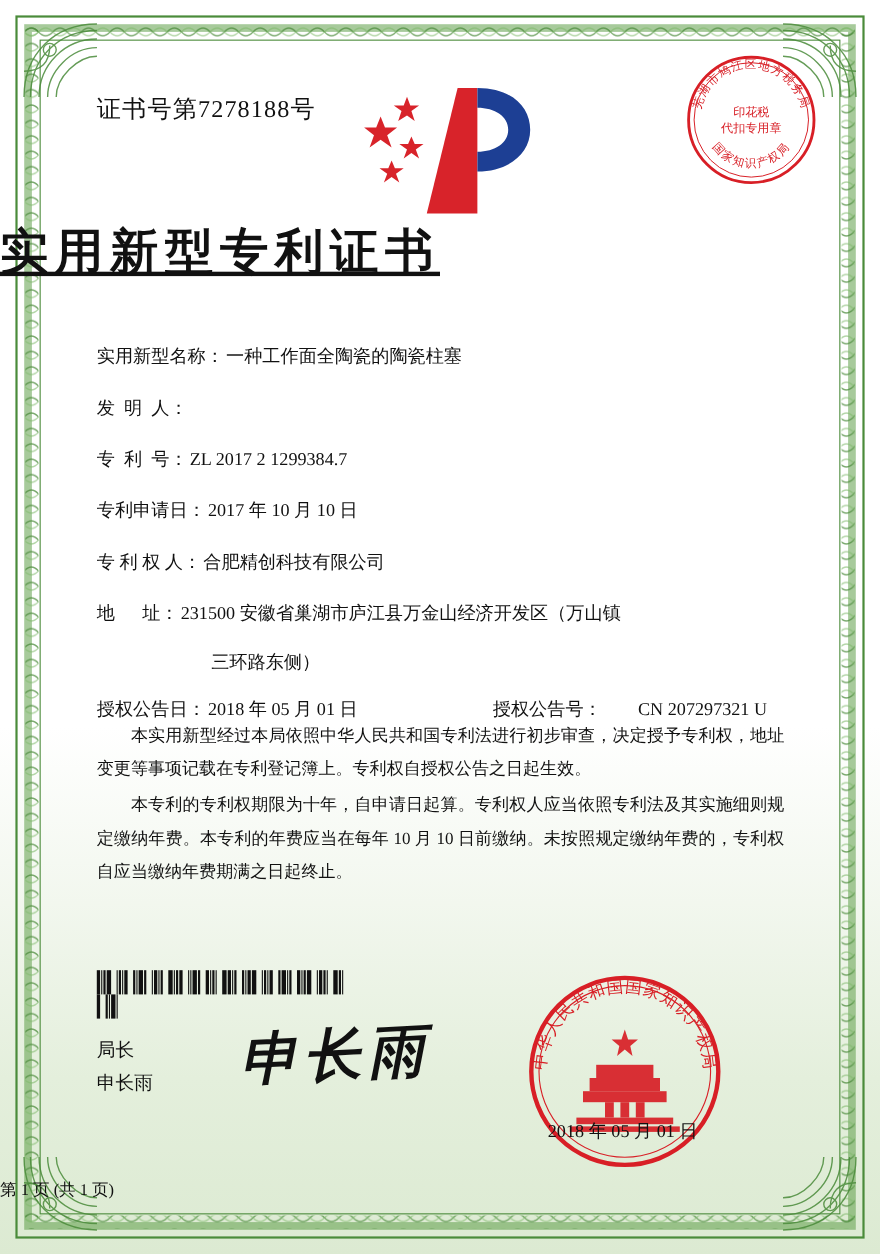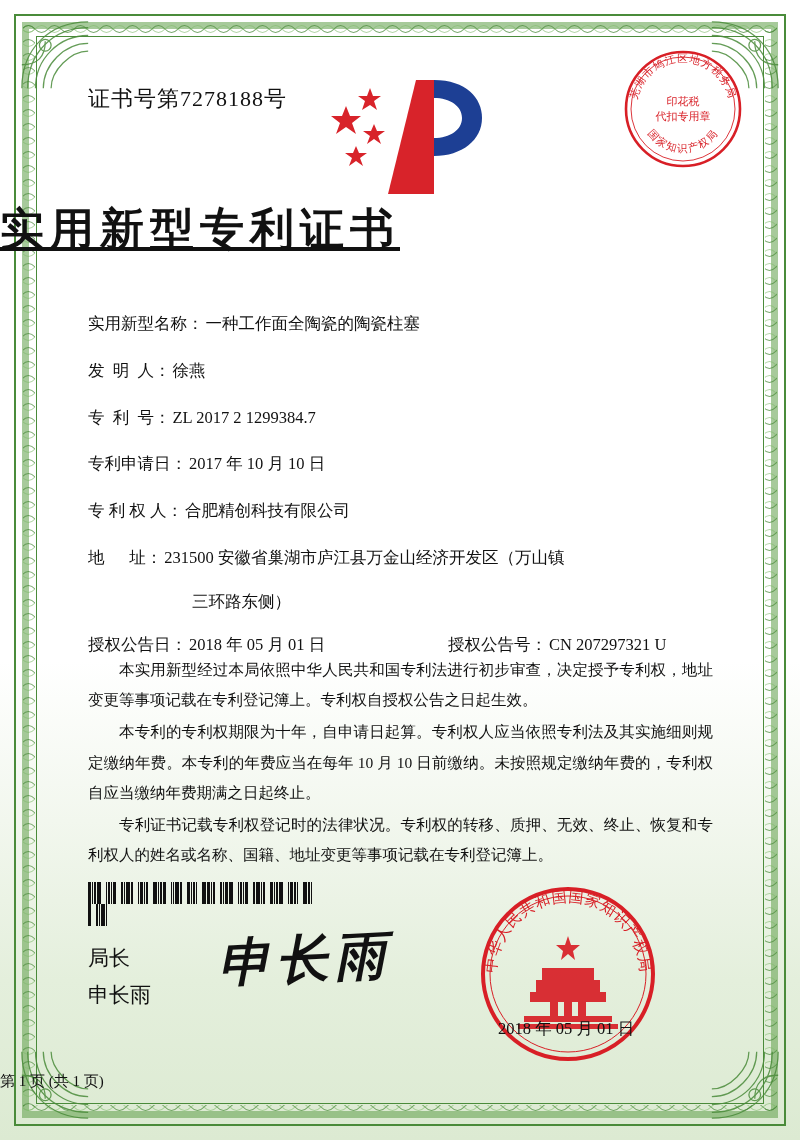--- a/index.html
+++ b/index.html
@@ -117,21 +117,21 @@
   }
   .row .val {
     flex: 1 1 auto;
     padding-left: 2px;
   }
   .row.two {
     justify-content: flex-start;
     font-family: Liberation Serif, serif;
   }
   .cell-left { width: 360px; display: flex; }
-  .cell-right { display: flex; }
+  .cell-right { display: flex; gap: 31px; }
   .addr-line2 {
     margin-left: 104px;
     margin-top: 20px;
   }
 
   
   .paras {
     position: absolute;
     left: 88px;
     top: 655px;
@@ -160,21 +160,21 @@
     height: 100%;
     margin-right: 1px;
     vertical-align: top;
   }
 
   
   .sig-label {
     position: absolute;
     left: 88px;
     top: 940px;
-    font-size: 21px;
+    font-size: 17px;
     line-height: 1.75;
     color: #111;
   }
   .sig-script {
     position: absolute;
     left: 218px;
     top: 925px;
     font-size: 52px;
     font-family: "DejaVu Serif", serif;
     font-style: italic;
@@ -309,21 +309,20 @@
 
   <div class="title">实用新型专利证书</div>
 
   <div class="fields">
     <div class="row">
       <span class="lbl">实用新型名称：</span>
       <span class="val">一种工作面全陶瓷的陶瓷柱塞</span>
     </div>
     <div class="row">
       <span class="lbl">发  明  人：</span>
-      <span class="val">徐燕</span>
     </div>
     <div class="row">
       <span class="lbl">专  利  号：</span>
       <span class="val">ZL 2017 2 1299384.7</span>
     </div>
     <div class="row">
       <span class="lbl">专利申请日：</span>
       <span class="val">2017 年 10 月 10 日</span>
     </div>
     <div class="row">
@@ -345,21 +344,20 @@
       <span class="cell-right">
         <span class="lbl">授权公告号：</span>
         <span class="val">CN 207297321 U</span>
       </span>
     </div>
   </div>
 
   <div class="paras">
     <p>本实用新型经过本局依照中华人民共和国专利法进行初步审查，决定授予专利权，地址变更等事项记载在专利登记簿上。专利权自授权公告之日起生效。</p>
     <p>本专利的专利权期限为十年，自申请日起算。专利权人应当依照专利法及其实施细则规定缴纳年费。本专利的年费应当在每年 10 月 10 日前缴纳。未按照规定缴纳年费的，专利权自应当缴纳年费期满之日起终止。</p>
-    <p>专利证书记载专利权登记时的法律状况。专利权的转移、质押、无效、终止、恢复和专利权人的姓名或名称、国籍、地址变更等事项记载在专利登记簿上。</p>
   </div>
 
   <div class="barcode">
     <span style="width:3px"></span><span style="width:1px"></span><span style="width:2px"></span><span style="width:4px"></span>
     <span style="width:1px"></span><span style="width:2px"></span><span style="width:1px"></span><span style="width:3px"></span>
     <span style="width:2px"></span><span style="width:1px"></span><span style="width:4px"></span><span style="width:2px"></span>
     <span style="width:1px"></span><span style="width:3px"></span><span style="width:1px"></span><span style="width:2px"></span>
     <span style="width:4px"></span><span style="width:1px"></span><span style="width:2px"></span><span style="width:3px"></span>
     <span style="width:1px"></span><span style="width:1px"></span><span style="width:4px"></span><span style="width:2px"></span>
     <span style="width:3px"></span><span style="width:1px"></span><span style="width:2px"></span><span style="width:1px"></span>

